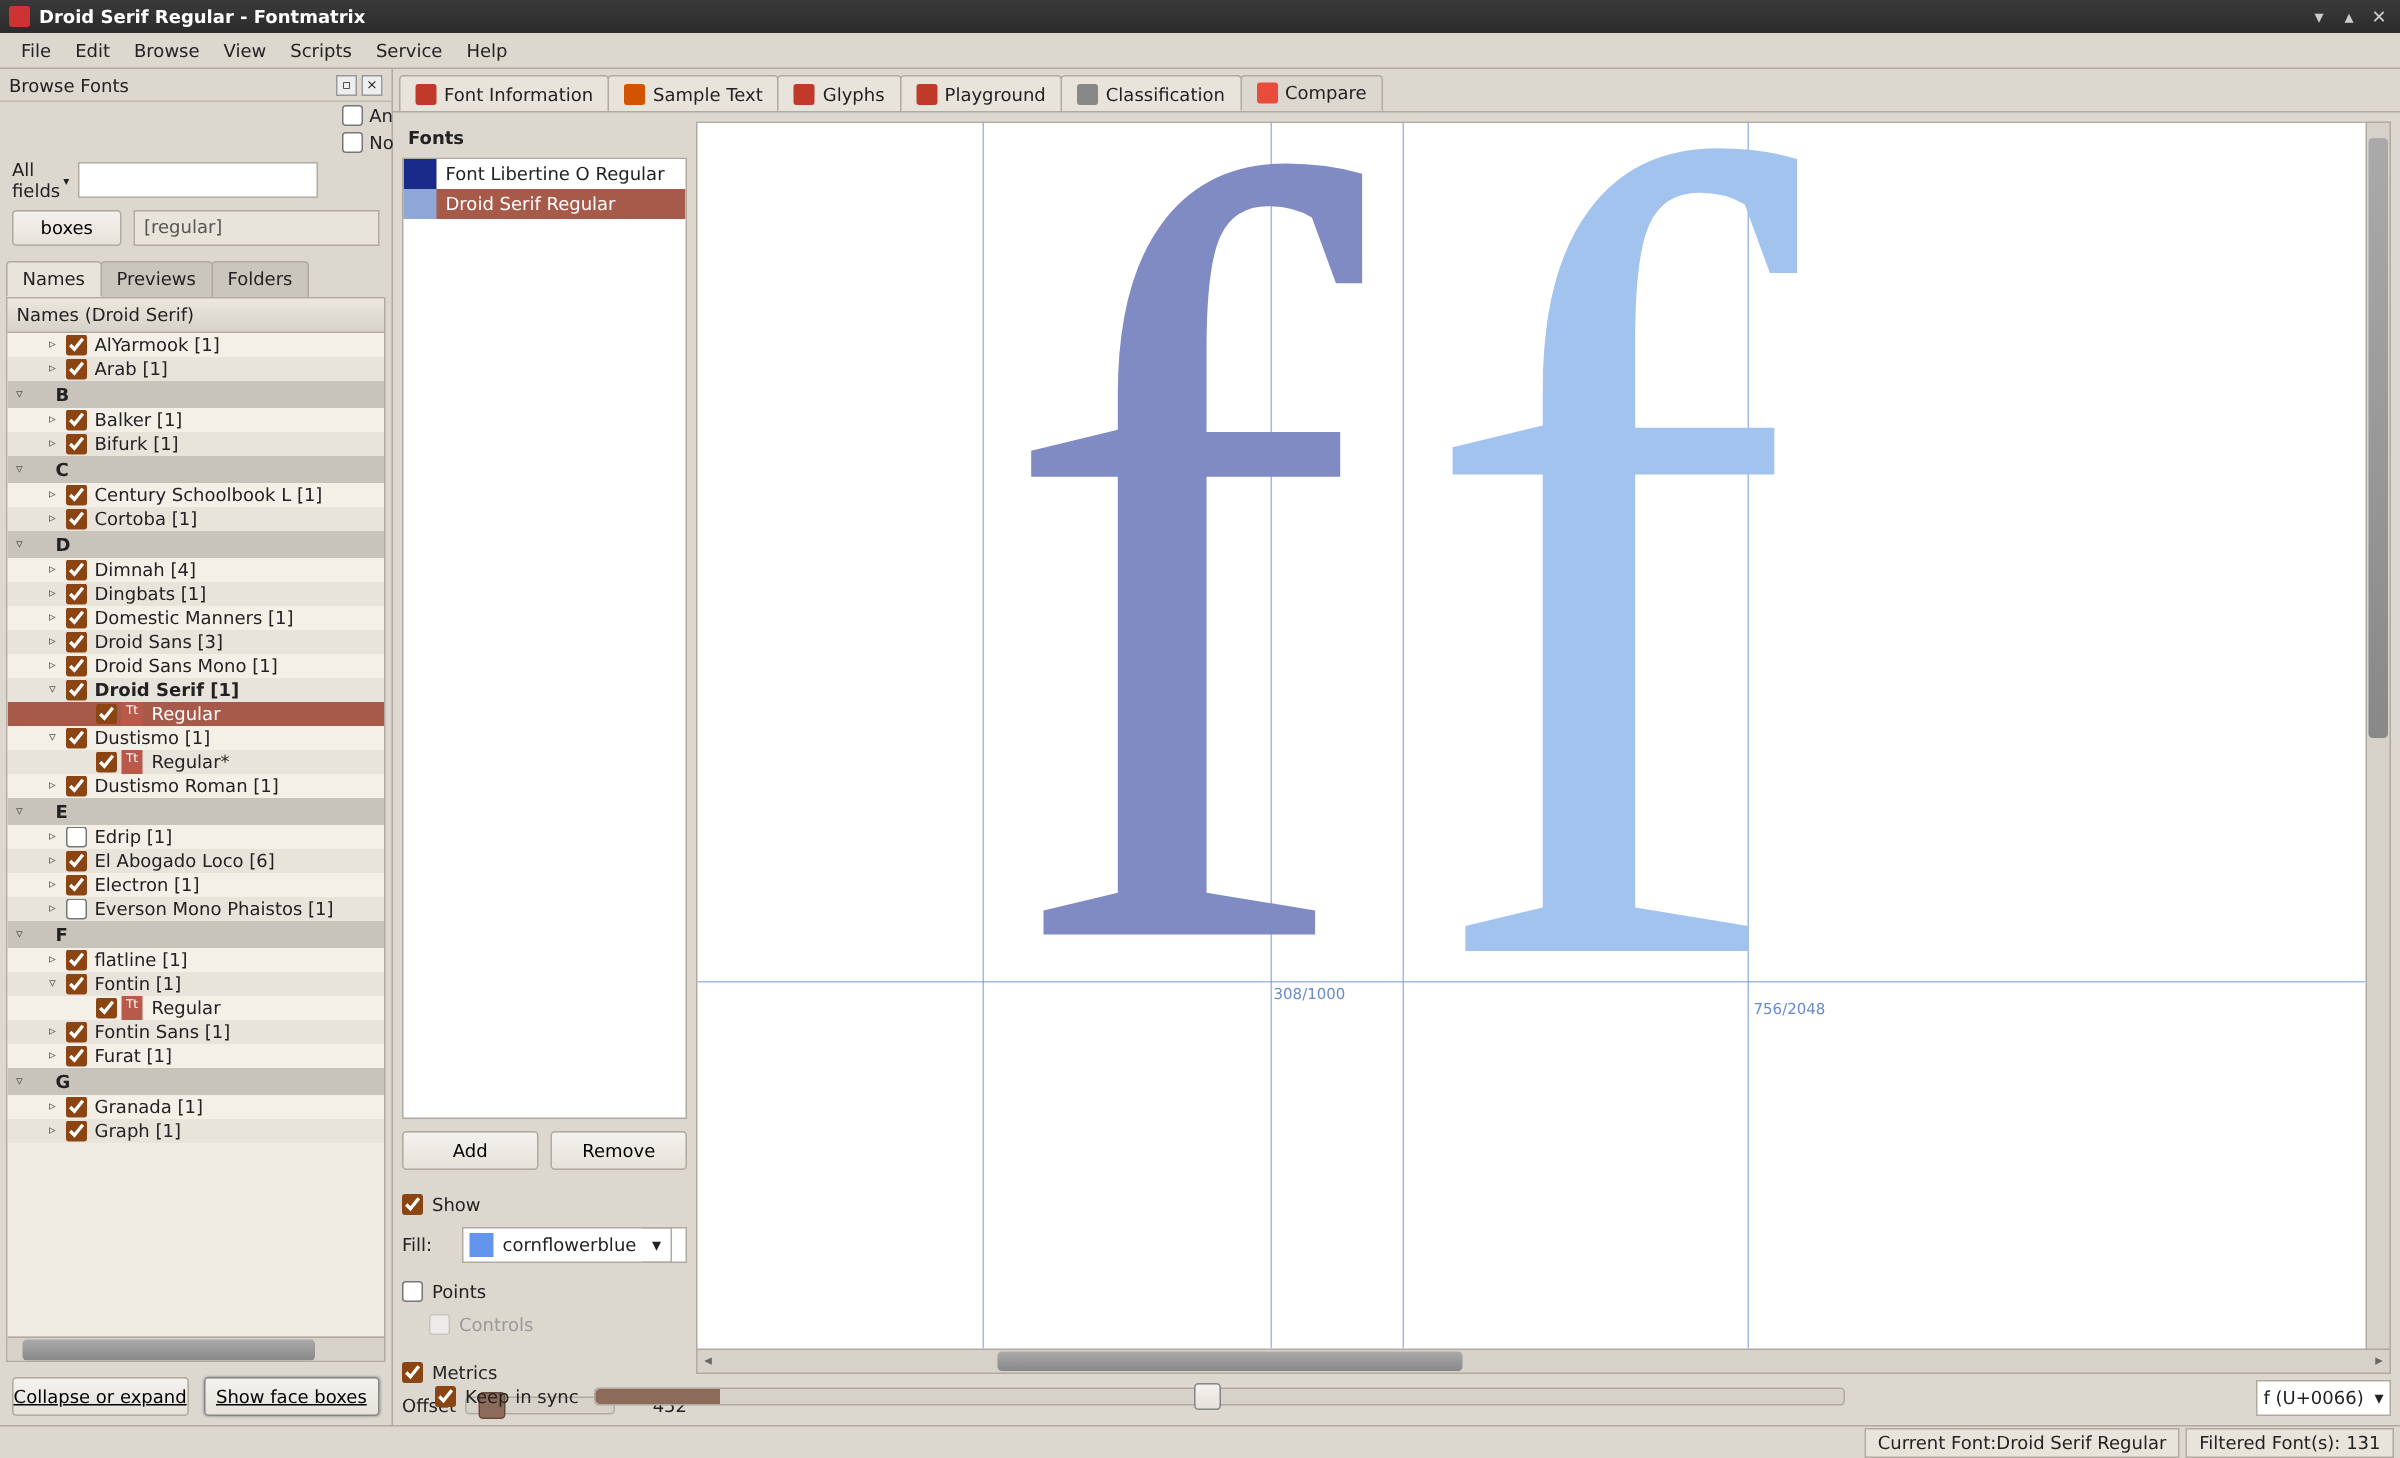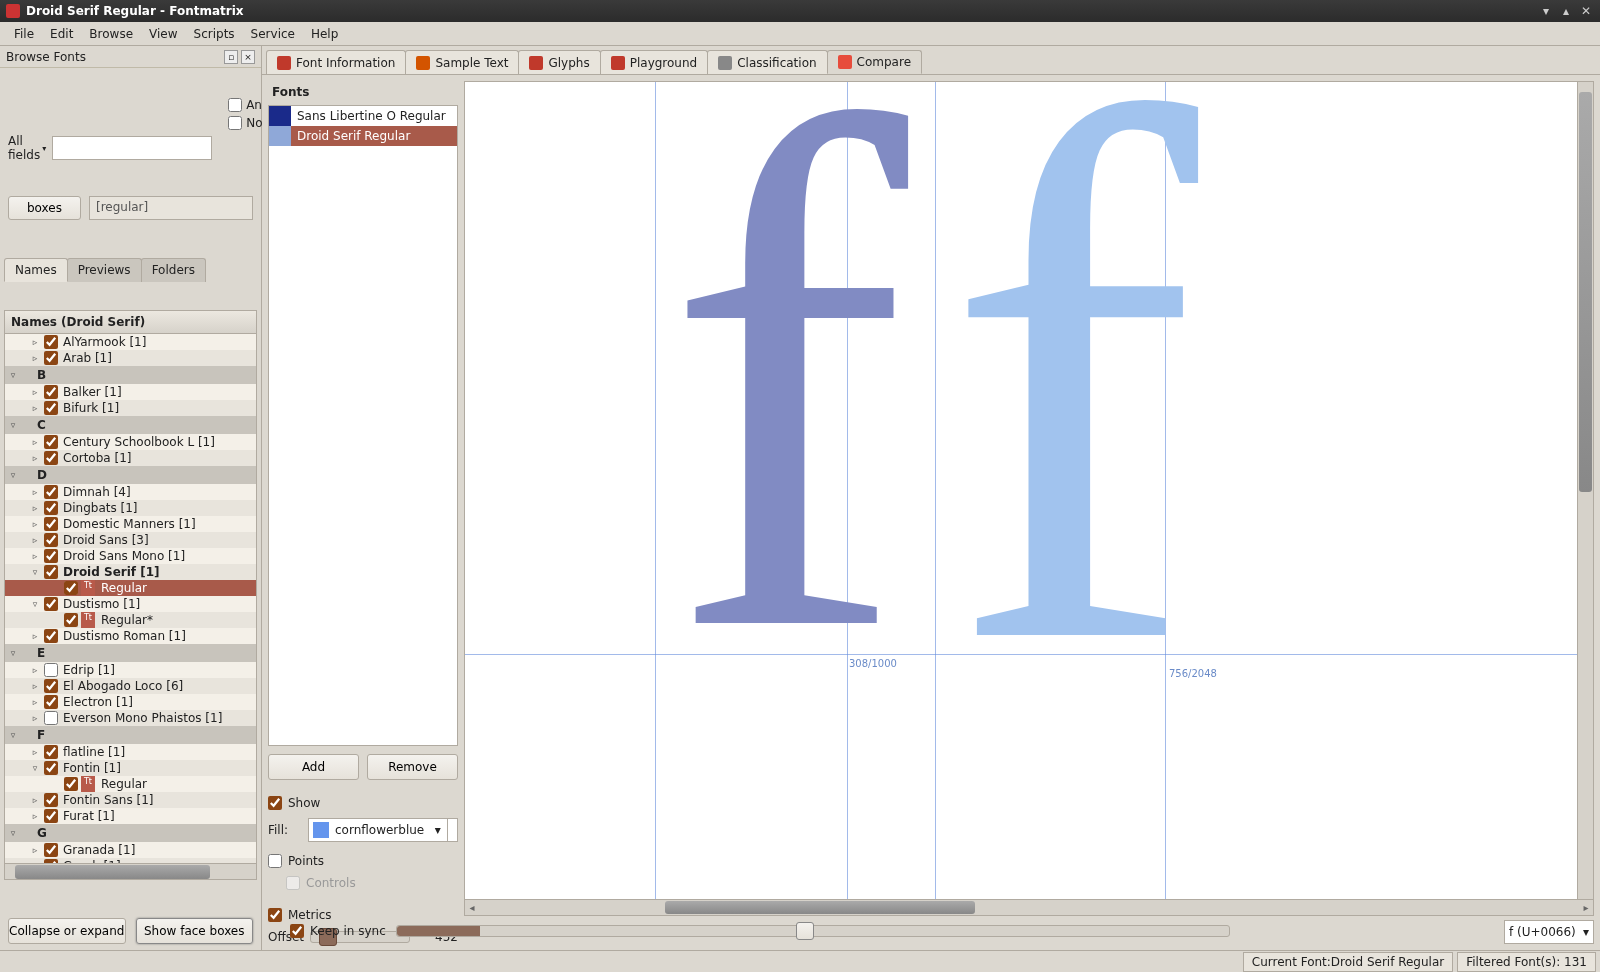--- a/index.html
+++ b/index.html
@@ -12,21 +12,21 @@
 .titlebar .winbtn { width: 16px; height: 16px; margin-left: 4px; display: flex; align-items: center; justify-content: center; color: #ccc; cursor: pointer; }
 
 
 .menubar { background: #dcd8d0; height: 24px; display: flex; align-items: center; padding: 0 6px; border-bottom: 1px solid #b0aaa0; }
 .menubar .menuitem { padding: 2px 8px; cursor: pointer; }
 
 
 .mainrow { display: flex; height: calc(100% - 22px - 24px - 22px); }
 
 
-.leftpanel { width: 262px; background: #dcd8d0; display: flex; flex-direction: column; border-right: 1px solid #b0aaa0; gap: 28px; }
+.leftpanel { width: 262px; background: #dcd8d0; display: flex; flex-direction: column; border-right: 1px solid #b0aaa0; }
 .leftpanel .browsehdr { display:flex; align-items:center; height: 22px; padding: 2px 6px; border-bottom:1px solid #c0baa8;}
 .leftpanel .browsehdr .sp { flex:1;}
 .leftpanel .browsehdr .dockbtn { width:14px;height:14px;border:1px solid #999;margin-left:3px;background:#eee;font-size:9px;display:flex;align-items:center;justify-content:center;}
 
 .filterrow { display:flex; align-items:center; padding: 6px 8px 2px 8px; margin-top: 32px;}
 .filterrow .lbl { display:flex; align-items:center; margin-right:6px;}
 .filterrow .lbl .dd { font-size:8px; margin-left:2px;}
 .filterrow input { flex:1; height:24px; border:1px solid #b0aaa0; background:#fff; padding:0 4px;}
 .filterops { display:flex; flex-direction:column; padding:0 8px 0 0; margin-left:8px;}
 .filterops label { display:flex; align-items:center; font-size:11px; height:18px;}
@@ -34,40 +34,40 @@
 
 .resetrow { display:flex; padding:4px 8px; gap:8px;}
 .resetrow button { height:24px; padding:0 18px; background:linear-gradient(#f4f2ee,#e6e2da); border:1px solid #b0aaa0; border-radius:3px; cursor:pointer;}
 .resetrow .filterdisp { flex:1; height:24px; border:1px solid #b0aaa0; background:#e8e4dc; padding:3px 6px; color:#555;}
 
 .sidetabs { display:flex; height:24px;}
 .sidetabs .tab { padding:4px 10px; border:1px solid #b0aaa0; border-bottom:none; background:#cac6be; margin-right:-1px; cursor:pointer; border-radius:3px 3px 0 0;}
 .sidetabs .tab.active { background:#e8e4dc; border-bottom:1px solid #e8e4dc; z-index:1;}
 .sidetabcontent { flex:1; background:#e8e4dc; border:1px solid #b0aaa0; margin:0 4px 4px 4px; display:flex; flex-direction:column; overflow:hidden;}
 
-.treehdr { padding:4px 6px; background:linear-gradient(#ece8e0,#d6d2ca); border-bottom:1px solid #b0aaa0;font-weight:bold;}
+.treehdr { padding:4px 6px; background:linear-gradient(#ece8e0,#d6d2ca); border-bottom:1px solid #b0aaa0;}
 .treewrap { flex:1; overflow-y:auto; overflow-x:hidden; background:#f0ece4;}
 .treerow { display:flex; align-items:center; height:16px; padding:0 2px;}
 .treerow.grouphdr { background:#c8c4bc; font-weight:bold; height:18px;}
 .treerow.grouphdr .letter { margin-left:18px;}
 .treerow.even { background:#f4f0e8;}
 .treerow.odd { background:#e8e4dc;}
 .treerow.sel { background:#a85a4a; color:#fff;}
 .treerow .exp { width:12px; text-align:center; font-size:9px; cursor:pointer; color:#555;}
 .treerow .cb { width:14px;height:14px; margin:0 3px; accent-color:#8b4513;}
 .treerow .tt { width:14px;height:16px;background:#b85a4a;margin-right:4px;font-size:8px;color:#fff;text-align:center;line-height:12px;}
 .treerow .lbl { flex:1; padding-left:2px; white-space:nowrap;}
 .treerow .ind1 { width:22px;}
 .treerow .ind2 { width:42px;}
 
 .treehscroll { height:16px; background:#d6d2ca; border-top:1px solid #b0aaa0; position:relative;}
 .treehscroll .thumb { position:absolute; left:10px; top:1px; height:14px; width:195px; background:linear-gradient(#aaa,#888); border-radius:3px;}
 
 .leftactions { display:flex; padding:6px 8px; gap:10px;}
-.leftactions button { flex:1; height:26px; background:linear-gradient(#f4f2ee,#e6e2da); border:1px solid #b0aaa0; border-radius:3px; cursor:pointer;}
+.leftactions button { flex:1; height:26px; background:linear-gradient(#f4f2ee,#e6e2da); border:1px solid #b0aaa0; border-radius:3px; cursor:pointer;text-decoration:underline;}
 .leftactions button.focus { border:1px solid #888; box-shadow: 0 0 2px #777;}
 
 
 .rightarea { flex:1; display:flex; flex-direction:column; background:#dcd8d0;}
 .maintabs { display:flex; height:28px; padding:4px 4px 0 4px;}
 .maintabs .tab { display:flex; align-items:center; padding:0 10px; border:1px solid #b0aaa0; border-bottom:none; background:#e8e4dc; margin-right:-1px; border-radius:3px 3px 0 0; cursor:pointer;}
 .maintabs .tab .ico { width:14px;height:14px;margin-right:5px;border-radius:2px;}
 .maintabs .tab.active { background:#dcd8d0; border-bottom:1px solid #dcd8d0;}
 .ico.red { background:#c0392b;} .ico.orange{background:#d35400;} .ico.grey{background:#888;} .ico.redwh{background:#e74c3c;}
 
@@ -425,21 +425,21 @@
         </div>
     </div>
 
     <div class="tabbody">
 
       <div class="cmpleft">
         <div class="hdr">Fonts</div>
         <div class="fontlist" id="fontlist">
             <div class="row">
               <span class="sw" style="background:#1a2a8a"></span>
-              <span class="name">Sans Libertine O Regular</span>
+              <span class="name">Font Libertine O Regular</span>
             </div>
             <div class="row selrow">
               <span class="sw" style="background:#8fa8d8"></span>
               <span class="name">Droid Serif Regular</span>
             </div>
           </div>
         <div class="cmpbtns">
           <button>Add</button>
           <button>Remove</button>
         </div>

